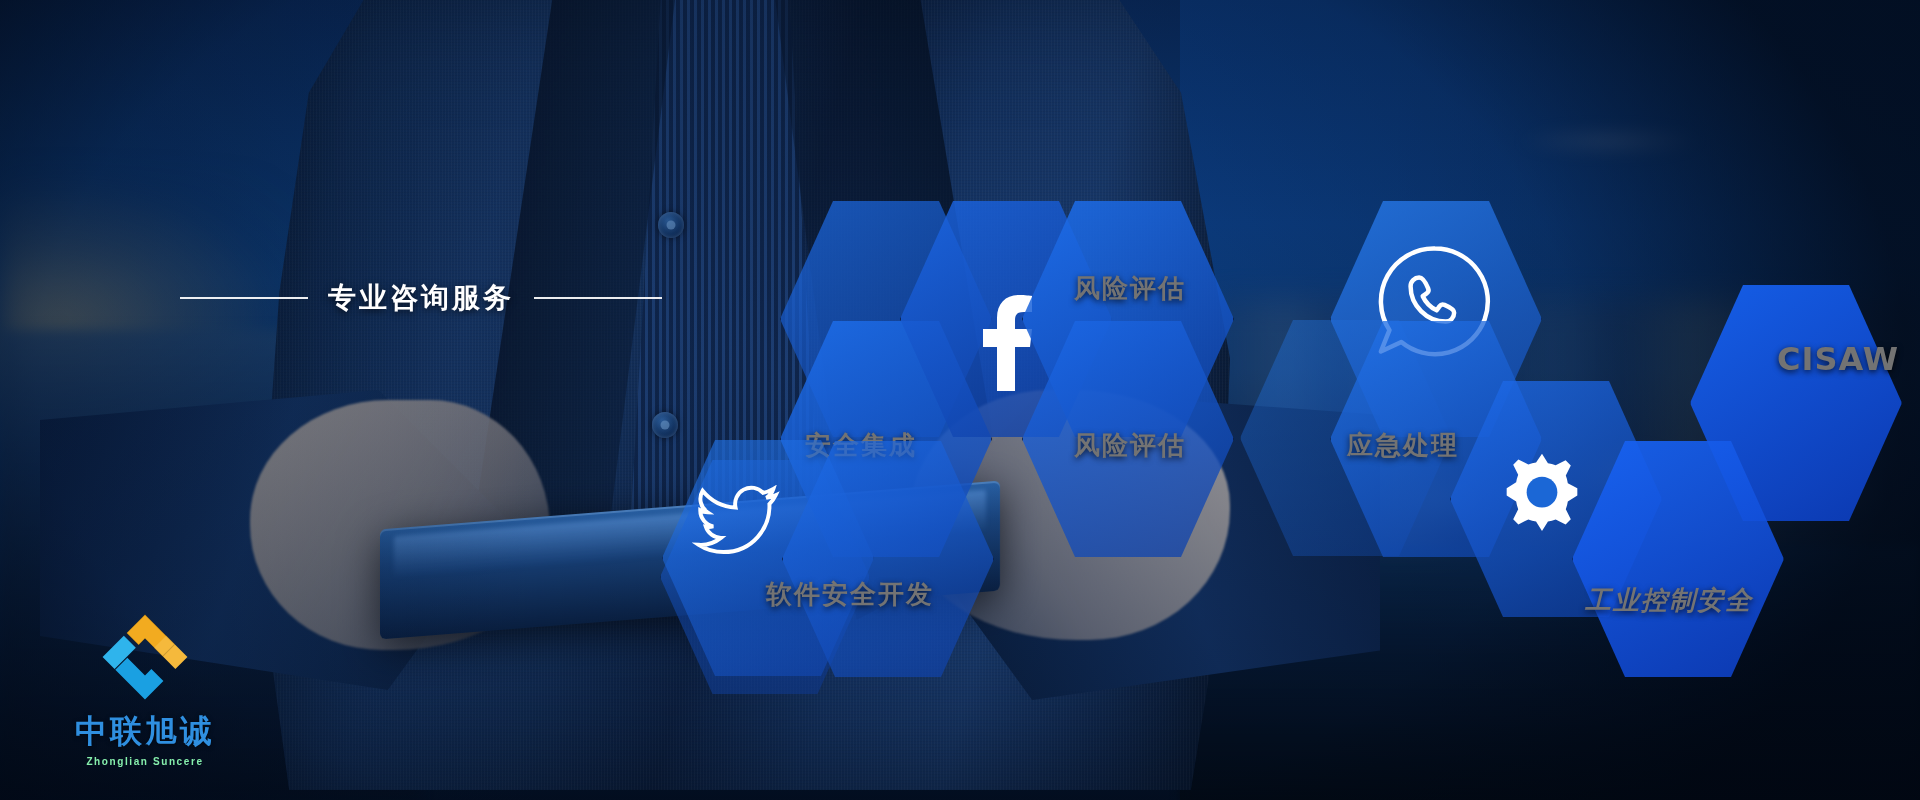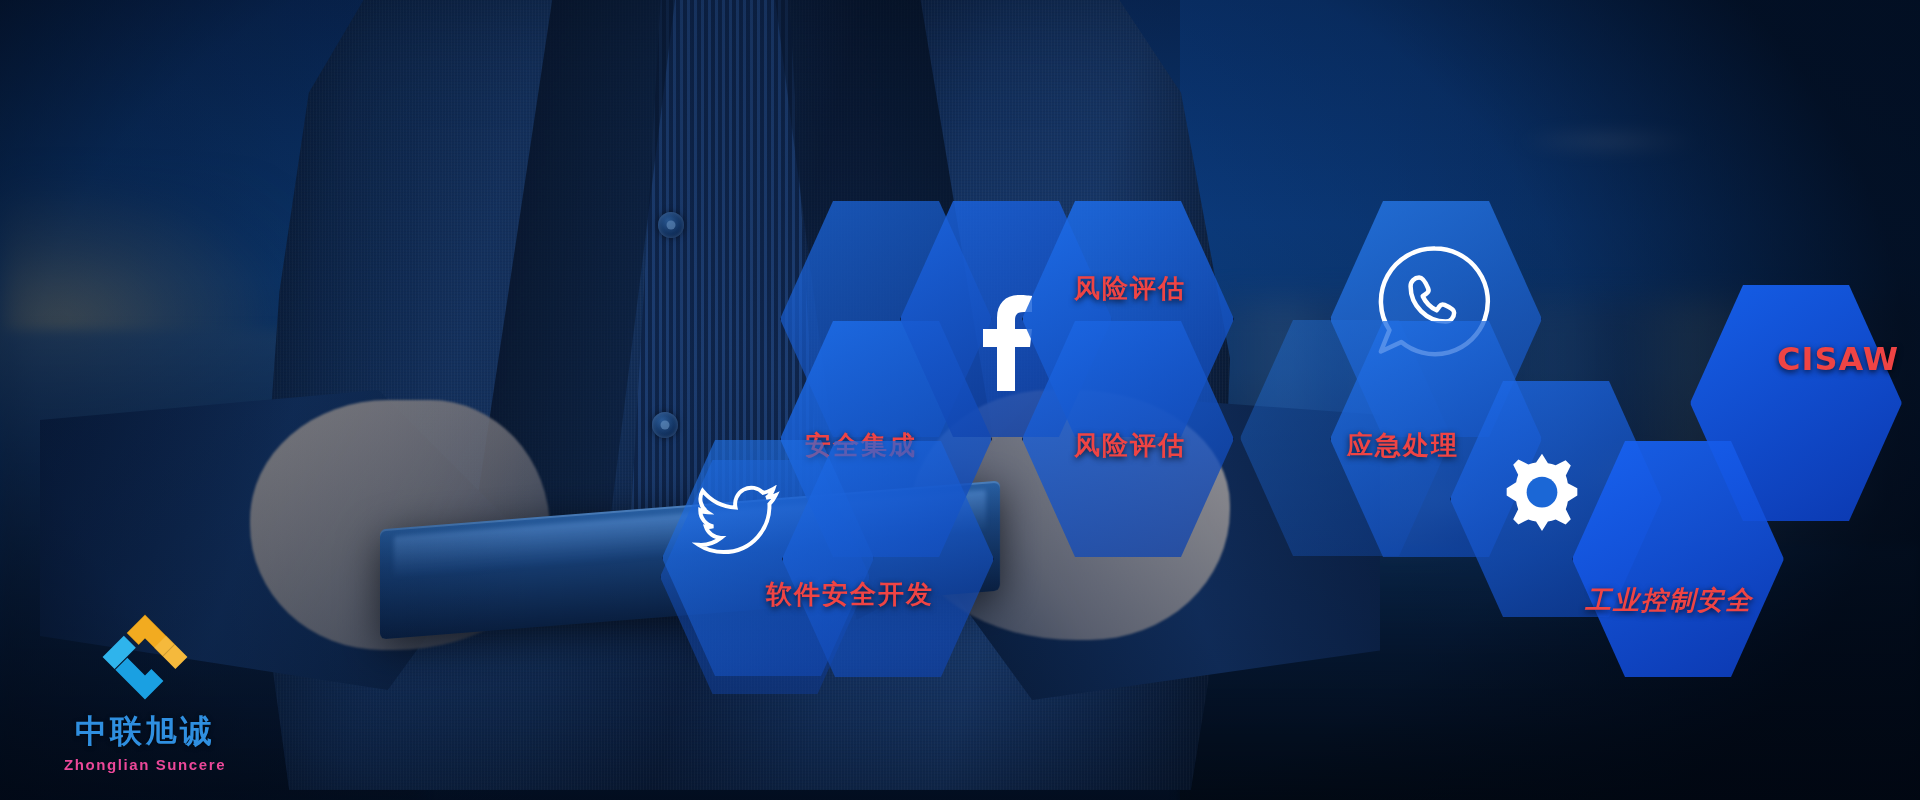--- a/index.html
+++ b/index.html
@@ -190,21 +190,21 @@
   }
 
   
   .hexlayer{position:absolute;inset:0;}
   .hex{
     position:absolute;
     clip-path:polygon(25% 2%, 75% 2%, 100% 50%, 75% 98%, 25% 98%, 0% 50%);
     display:flex;align-items:center;justify-content:center;
   }
   .hex-label{
-    position:absolute;color:#ef4444;font-size:26px;font-weight:700;
+    position:absolute;color:#737373;font-size:26px;font-weight:700;
     letter-spacing:2px;white-space:nowrap;
     text-shadow:0 2px 6px rgba(0,0,0,.75);
     font-family:"DejaVu Sans","Liberation Sans",sans-serif;
   }
   .hex-label.en{letter-spacing:1px;font-size:32px;font-weight:600;}
   .hex-icon{position:absolute;pointer-events:none;}
 
   
   .title{
     position:absolute;left:78px;top:122px;
@@ -225,21 +225,21 @@
 
   
   .logo{position:absolute;left:60px;top:610px;width:170px;text-align:center;}
   .logo-mark{position:relative;width:108px;height:94px;margin:0 auto;}
   .logo-cn{
     margin-top:6px;color:#2f8fe0;font-size:32px;font-weight:800;letter-spacing:3px;
     font-family:"DejaVu Sans","Liberation Sans",sans-serif;
     text-shadow:0 1px 4px rgba(0,0,0,.6);
   }
   .logo-en{
-    margin-top:2px;color:#ec4899;font-size:15px;font-weight:700;letter-spacing:1.6px;
+    margin-top:2px;color:#86efac;font-size:10px;font-weight:700;letter-spacing:1.6px;
     font-family:"Liberation Sans",sans-serif;
   }
 </style>
 </head>
 <body>
 
 <div class="stage">
 
   <div class="bg-sky"></div>
   <div class="bg-city"></div>
@@ -345,20 +345,25 @@
       <circle cx="50" cy="46" r="16" fill="#1b67d6"></circle>
     </svg>
 
     <div class="hex" style="left:1572px;top:436px;width:212px;height:246px;
                 background:linear-gradient(150deg, rgba(24,100,244,.93), rgba(13,62,196,.88));
                 box-shadow:inset 0 0 0 1px rgba(10,26,56,.75);"></div>
     <div class="hex-label" style="left:1585px;top:583px;font-style:italic;">工业控制安全</div>
   </div>
 
 
+  <div class="subwrap">
+    <span class="subline"></span>
+    <span class="subtext">专业咨询服务</span>
+    <span class="subline"></span>
+  </div>
 
   <div class="logo">
     <div class="logo-mark">
       <svg width="108" height="94" viewBox="0 0 108 94">
         <g transform="translate(54,47) rotate(45) translate(-34,-34)">
           <path fill="#f2ab20" d="M4 4h42v17H21v9H4z"></path>
           <path fill="#e0901a" d="M46 4h18v17H46z" opacity="0"></path>
           <path fill="#f2ab20" d="M22 22h42v17H39v9H22z" opacity="0"></path>
           <path fill="#1aa0e2" d="M64 64H22V47h25v-9h17z"></path>
           <path fill="#2fb4ec" d="M4 34h17v30H4z"></path>

